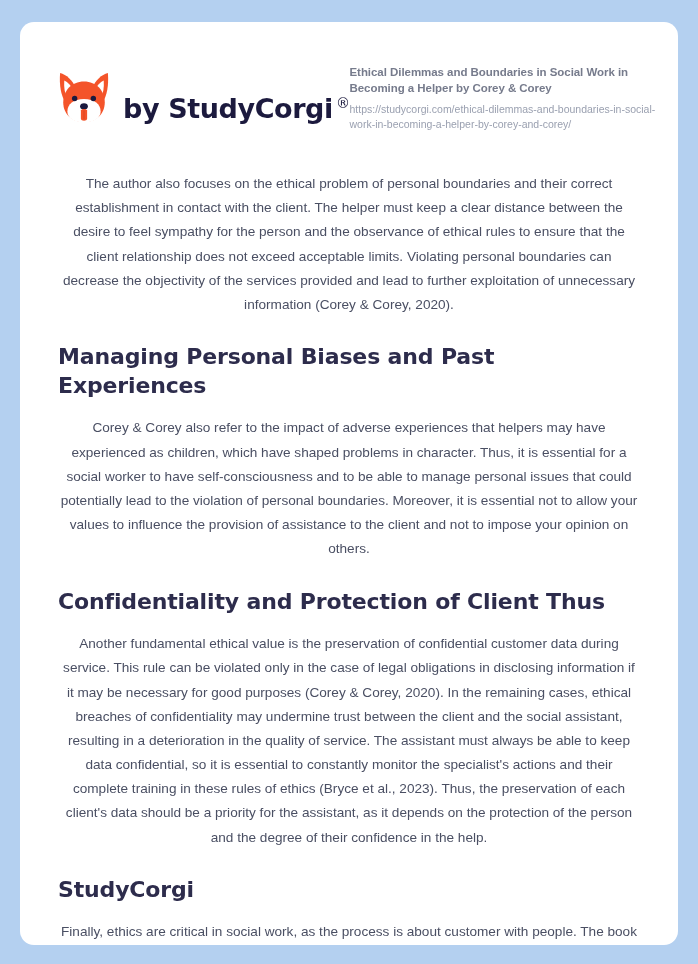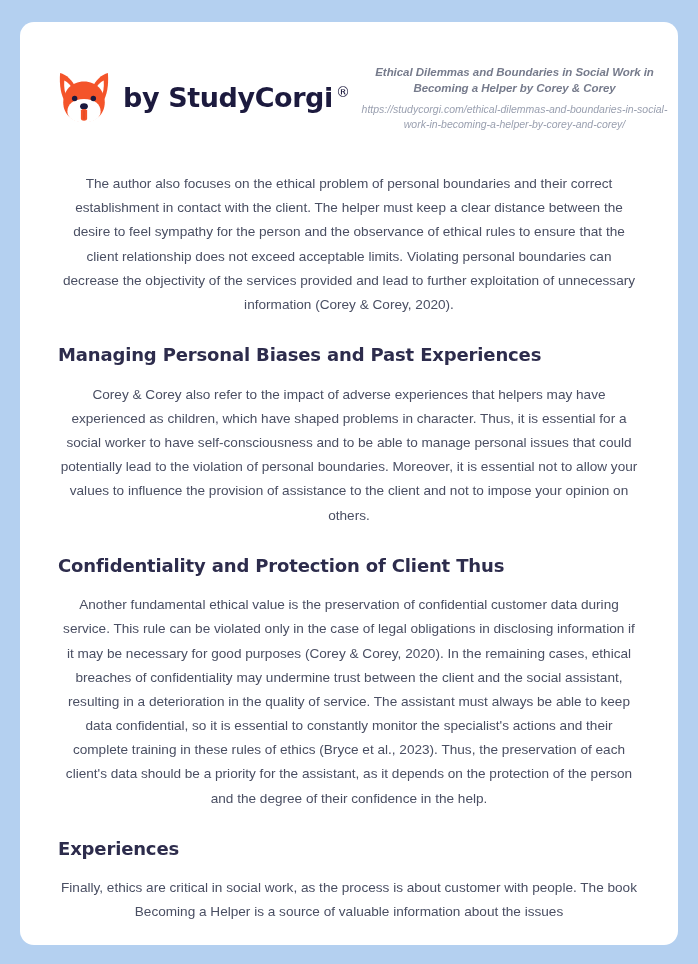--- a/index.html
+++ b/index.html
@@ -27,21 +27,21 @@
   
   .doc-header {
     display: flex;
     align-items: center;
     justify-content: space-between;
     padding: 40px 18px 0 38px;
     box-sizing: border-box;
   }
   .brand {
     display: flex;
-    align-items: center;
+    align-items: flex-end;
     flex: 0 0 auto;
   }
   .brand-logo {
     width: 52px;
     height: 54px;
     flex: 0 0 auto;
     margin-right: 13px;
   }
   .brand-text {
     font-size: 27px;
@@ -53,25 +53,24 @@
     font-family: "DejaVu Sans", sans-serif;
   }
   .brand-reg {
     font-size: 14px;
     color: #1c1a3e;
     vertical-align: super;
     margin-left: 3px;
     font-weight: normal;
   }
   .header-meta {
-    text-align: center;
+    text-align: left;
     flex: 0 0 auto;
     max-width: 330px;
     padding-top: 2px;
-    font-style: italic;
   }
   .doc-title {
     font-size: 11.5px;
     font-weight: bold;
     color: #767b8c;
     line-height: 1.42;
     margin: 0 0 5px 0;
     letter-spacing: -0.05px;
   }
   .doc-url {
@@ -87,21 +86,21 @@
     box-sizing: border-box;
   }
   .doc-body p {
     font-size: 13.6px;
     line-height: 1.78;
     color: #4a4f63;
     margin: 0 0 26px 0;
     text-align: center;
   }
   .doc-body h2 {
-    font-size: 18px;
+    font-size: 22px;
     font-weight: bold;
     color: #2d2c4c;
     margin: 0 0 16px 0;
     line-height: 1.3;
     letter-spacing: -0.15px;
     font-family: "DejaVu Sans", sans-serif;
   }
   .section-block { margin-bottom: 2px; }
 </style>
 </head>
@@ -152,19 +151,19 @@
       <h2>Managing Personal Biases and Past Experiences</h2>
       <p>Corey &amp; Corey also refer to the impact of adverse experiences that helpers may have experienced as children, which have shaped problems in character. Thus, it is essential for a social worker to have self-consciousness and to be able to manage personal issues that could potentially lead to the violation of personal boundaries. Moreover, it is essential not to allow your values to influence the provision of assistance to the client and not to impose your opinion on others.</p>
     </div>
 
     <div class="section-block">
       <h2>Confidentiality and Protection of Client Thus</h2>
       <p>Another fundamental ethical value is the preservation of confidential customer data during service. This rule can be violated only in the case of legal obligations in disclosing information if it may be necessary for good purposes (Corey &amp; Corey, 2020). In the remaining cases, ethical breaches of confidentiality may undermine trust between the client and the social assistant, resulting in a deterioration in the quality of service. The assistant must always be able to keep data confidential, so it is essential to constantly monitor the specialist's actions and their complete training in these rules of ethics (Bryce et al., 2023). Thus, the preservation of each client's data should be a priority for the assistant, as it depends on the protection of the person and the degree of their confidence in the help.</p>
     </div>
 
     <div class="section-block">
-      <h2>Experiences</h2>
+      <h2>StudyCorgi</h2>
       <p>Finally, ethics are critical in social work, as the process is about customer with people. The book Becoming a Helper is a source of valuable information about the issues</p>
     </div>
 
   </div>
 
 </div>
 
 </body></html>

